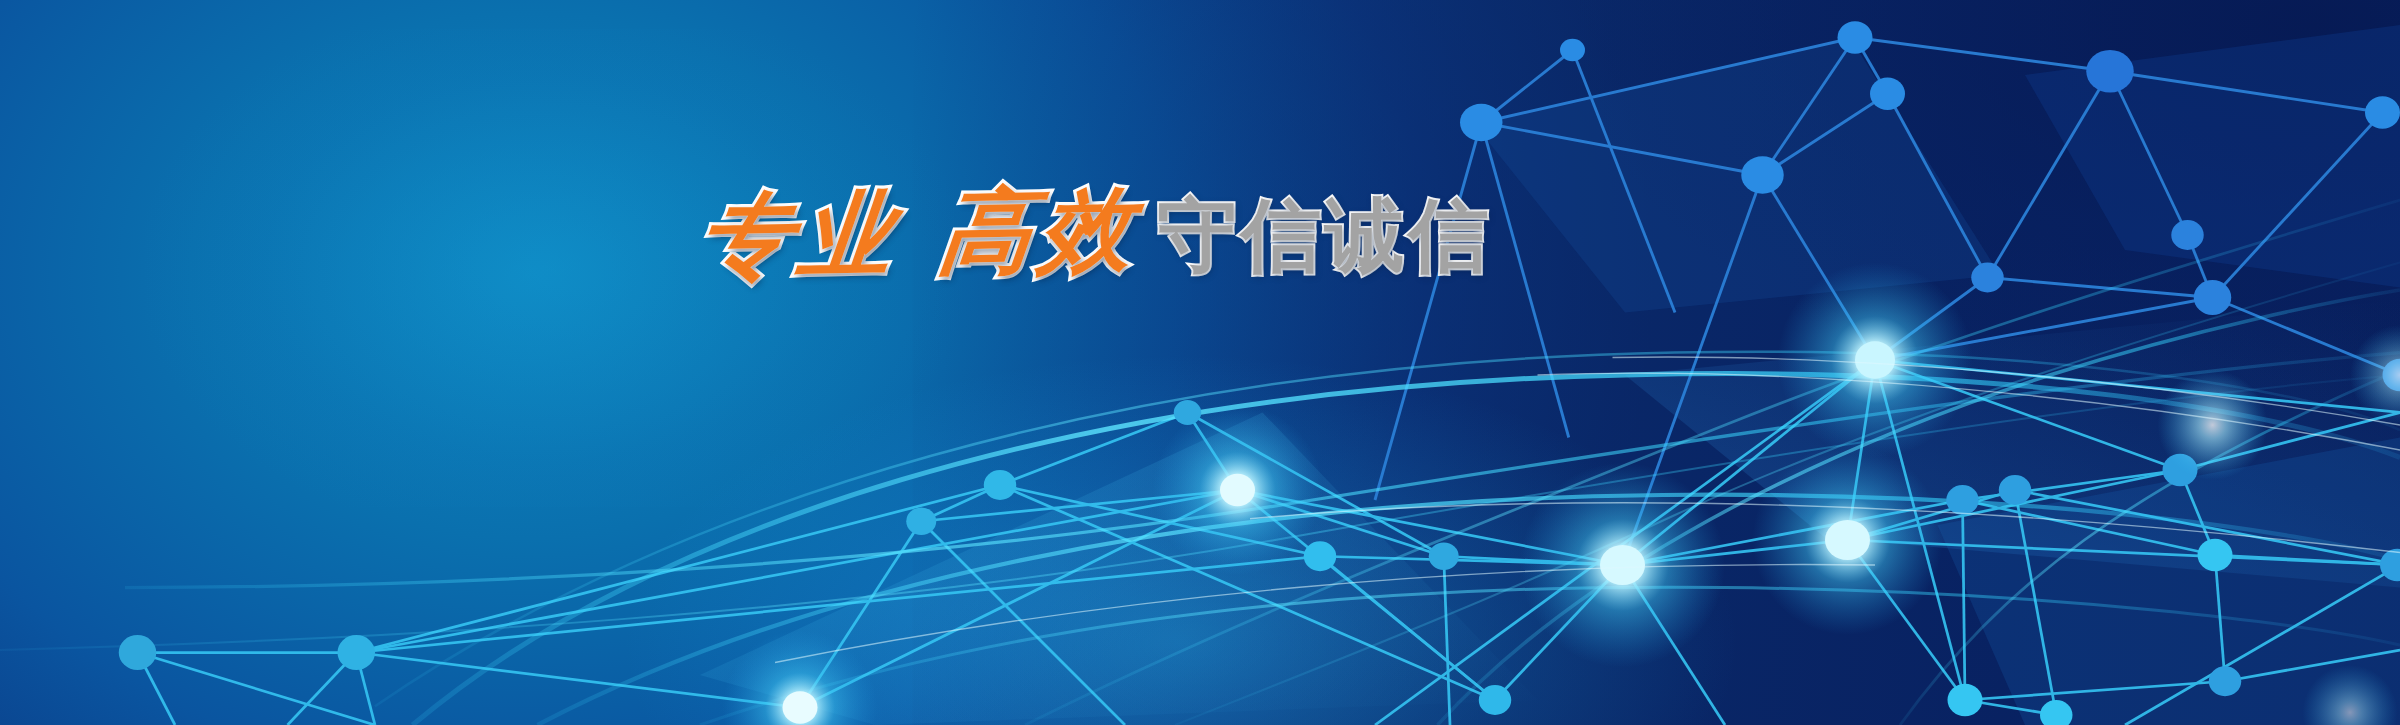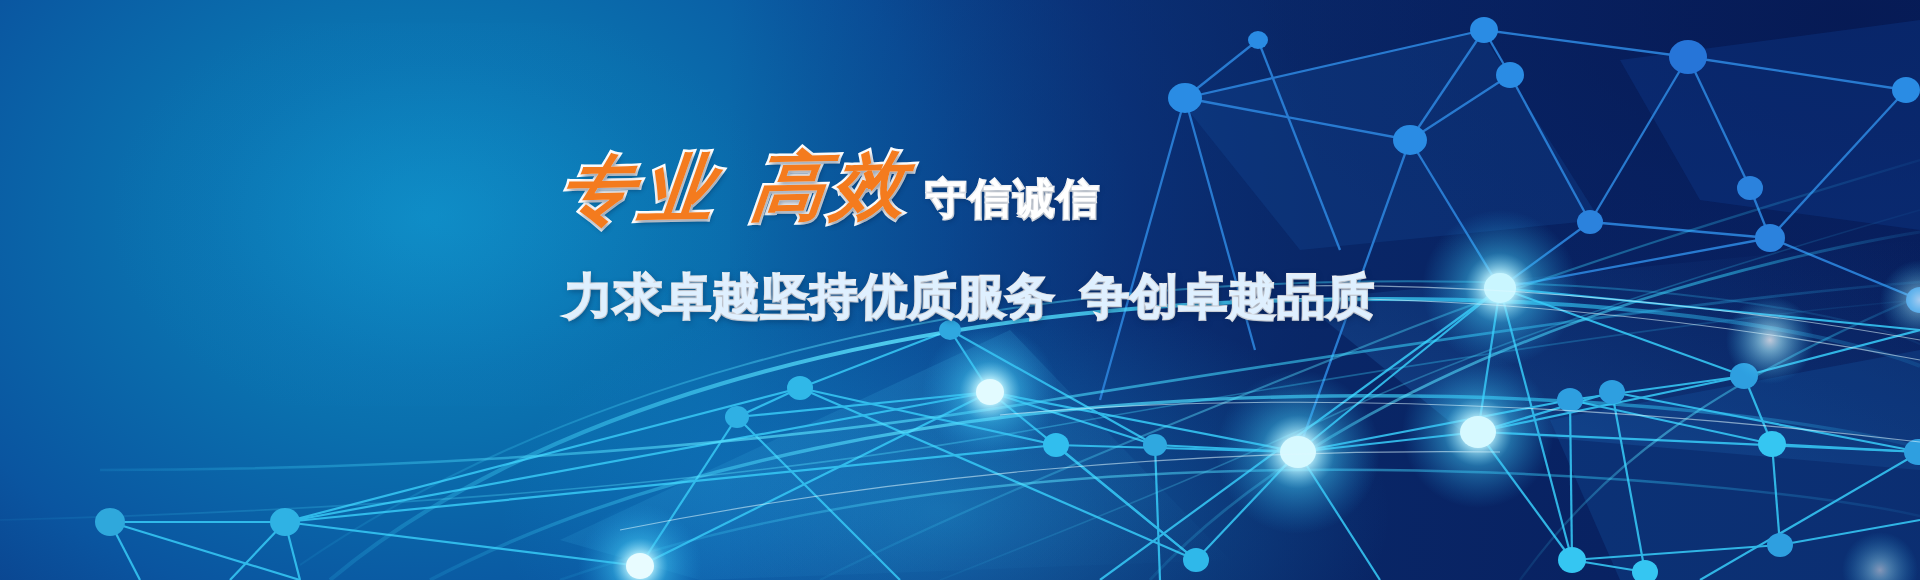--- a/index.html
+++ b/index.html
@@ -62,24 +62,24 @@
     -webkit-text-stroke:5px #ffffff;
     paint-order:stroke fill;
     text-shadow:
       0 0 1px #ffffff,
       2px 3px 5px rgba(2,26,62,.45);
     transform:skewX(-7deg) rotate(-1.2deg);
     line-height:1;
   }
   .h-white{
     font-family:"Liberation Sans", sans-serif;
-    font-size:41px;
+    font-size:64px;
     font-weight:700;
     letter-spacing:3px;
-    color:#ffffff;
+    color:#a3a3a3;
     -webkit-text-stroke:3px #ffffff;
     paint-order:stroke fill;
     text-shadow:0 0 2px rgba(255,255,255,.9), 1px 2px 5px rgba(2,26,62,.5);
     line-height:1;
     padding-bottom:4px;
   }
   .subline{
     position:absolute;
     left:565px; top:272px;
     font-family:"Liberation Sans", sans-serif;
@@ -294,18 +294,15 @@
     </g>
   </svg>
 
   <div class="copy">
 
     <div class="headline">
       <span class="h-orange">专业 高效</span>
       <span class="h-white">守信诚信</span>
     </div>
 
-    <div class="subline">
-      <span>力求卓越坚持优质服务</span><span class="gap"></span><span>争创卓越品质</span>
-    </div>
 
   </div>
 </div>
 
 </body></html>

